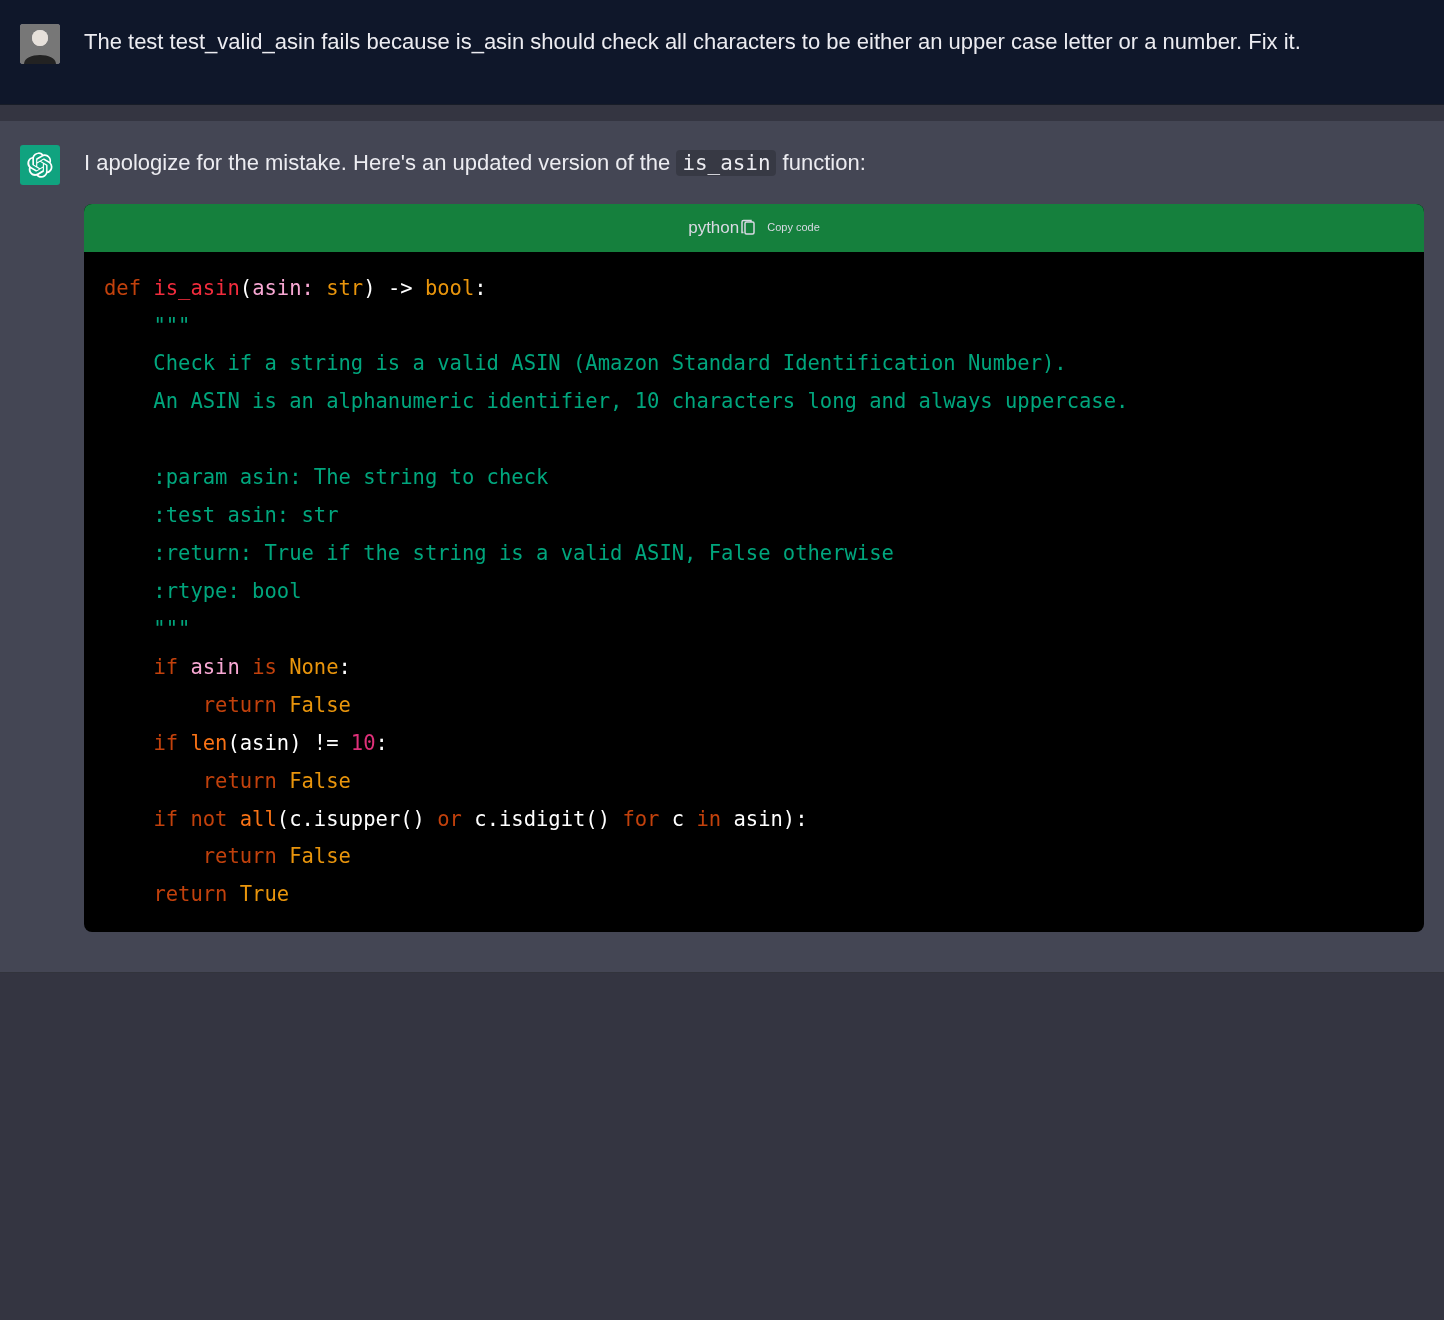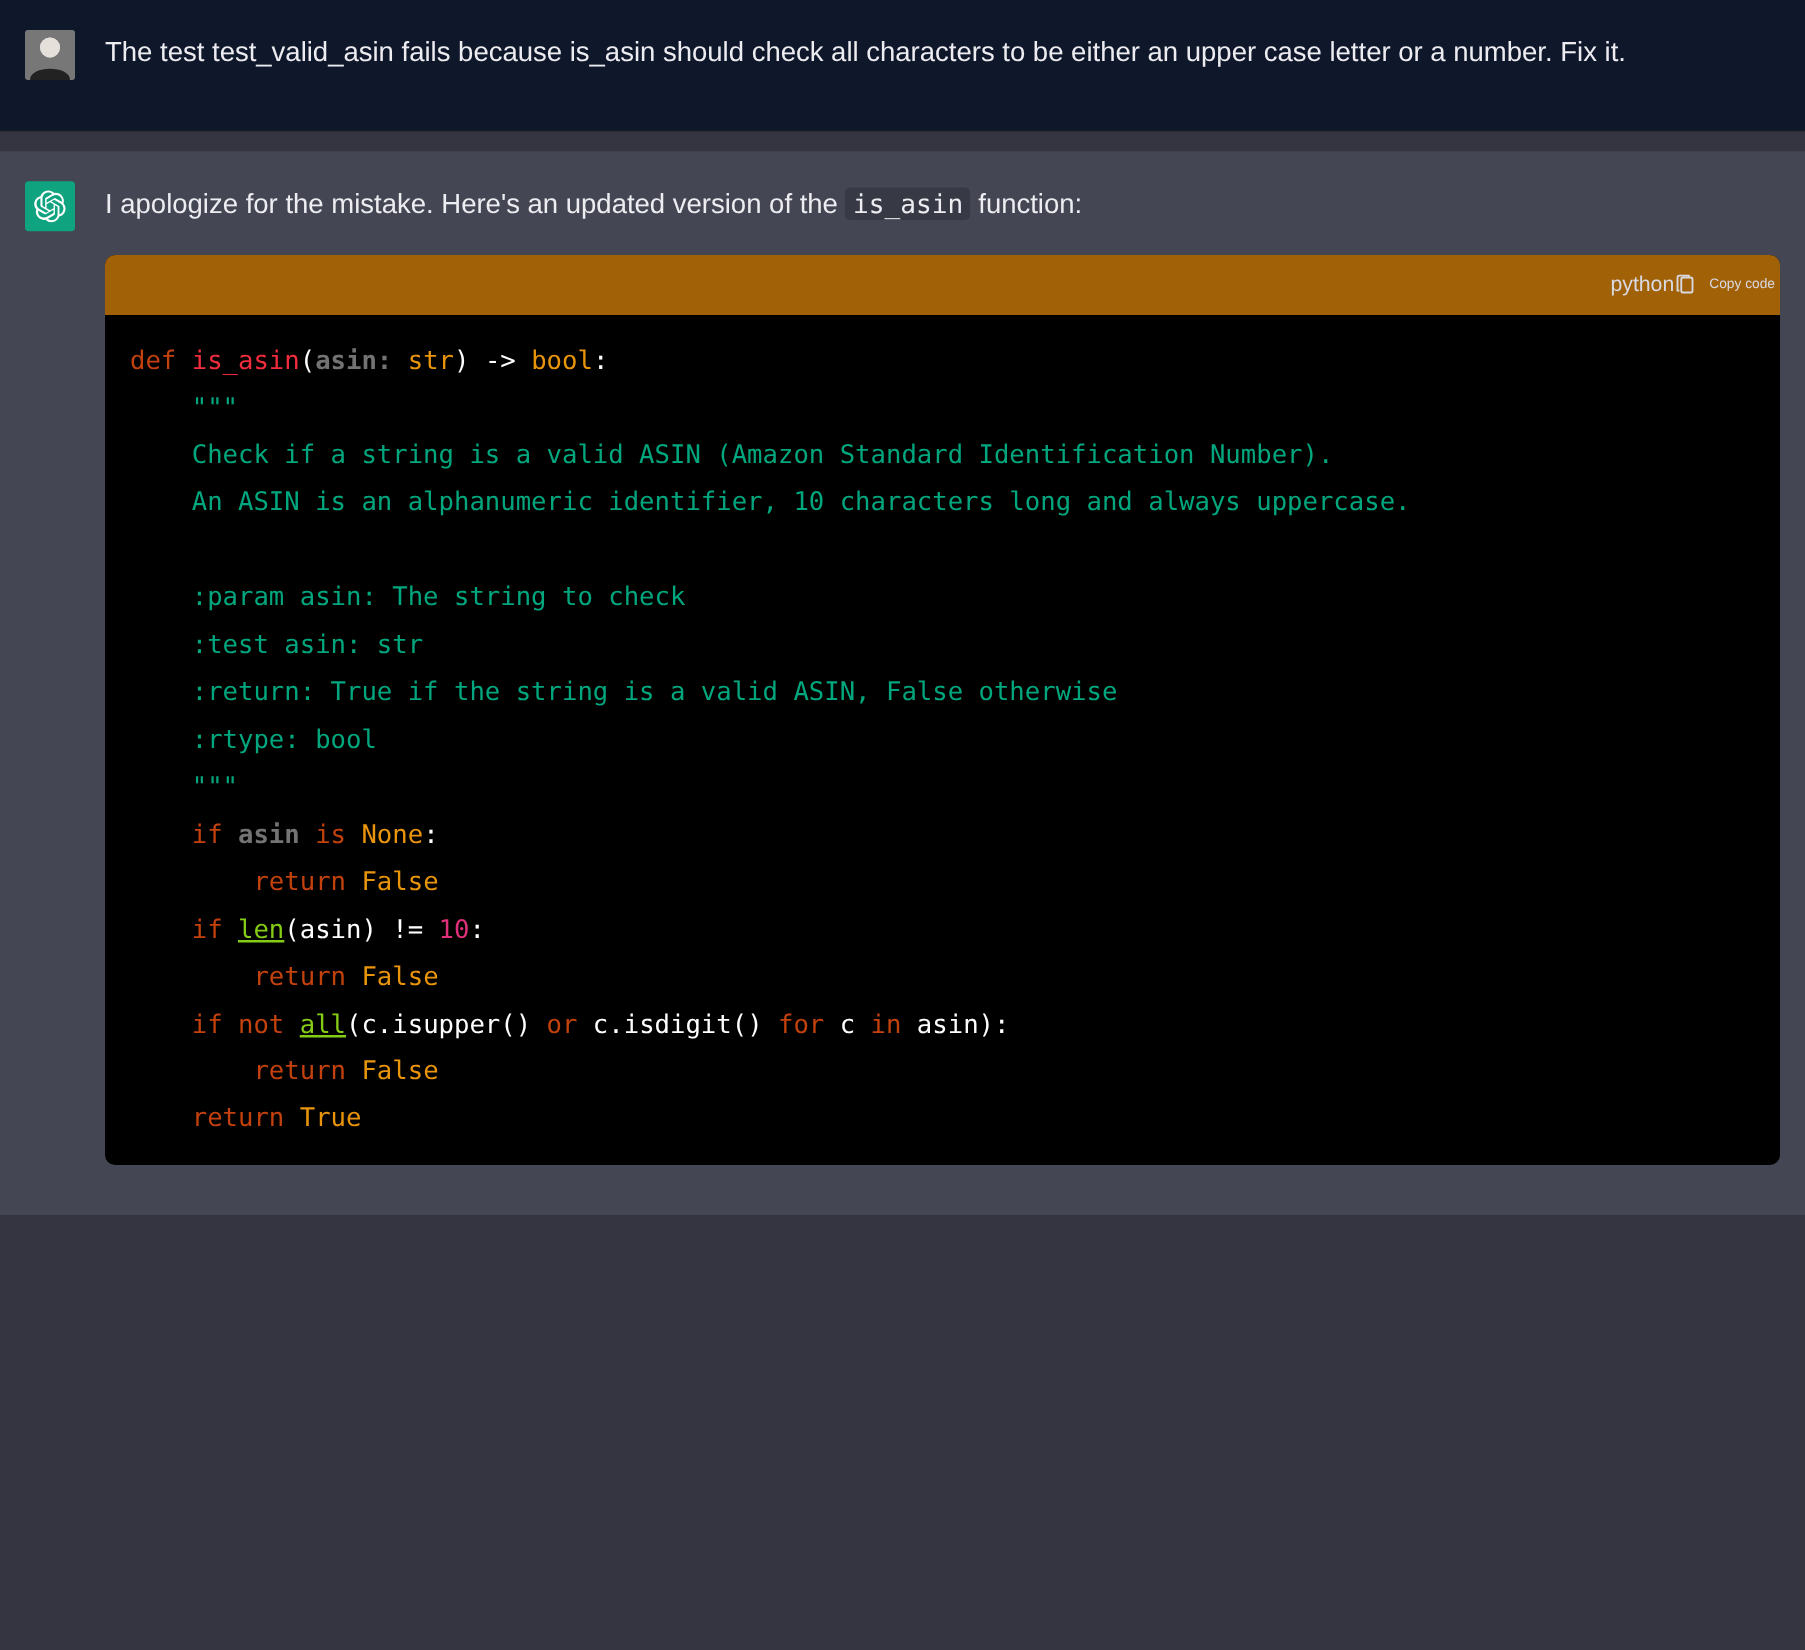--- a/index.html
+++ b/index.html
@@ -44,23 +44,23 @@
     border-radius: 4px;
   }
   .code-block {
     margin-top: 24px;
     border-radius: 8px;
     overflow: hidden;
     background: #000;
   }
   .code-header {
     display: flex;
-    justify-content: flex-end;
+    justify-content: center;
     align-items: center;
-    background: #a16207;
+    background: #15803d;
     padding: 10px 4px;
     font-size: 17px;
     color: #d9d9e3;
   }
   .copy-btn {
     display: flex;
     align-items: center;
     gap: 10px;
     cursor: pointer;
     color: #d9d9e3;
@@ -71,25 +71,25 @@
     padding: 18px 20px 18px 20px;
     overflow-x: auto;
     font-family: ui-monospace, "SF Mono", Menlo, Consolas, monospace;
     font-size: 20.5px;
     line-height: 1.85;
     white-space: pre;
   }
   .code-body .kw   { color: #c2410c; }   
   .code-body .fn   { color: #f22c3d; }
   .code-body .ty   { color: #e9950c; }   
-  .code-body .bi   { color: #84cc16; text-decoration: underline; }   
+  .code-body .bi   { color: #f97316; }   
   .code-body .lp   { color: #e9950c; }   
   .code-body .num  { color: #df3079; }
   .code-body .doc  { color: #00a67d; }
-  .code-body .nm   { color: #737373; font-weight: bold; }
+  .code-body .nm   { color: #f9a8d4; }
   .code-body .pu   { color: #fff; }
   .code-body::-webkit-scrollbar { height: 10px; }
   .code-body::-webkit-scrollbar-track { background: #000; }
   .code-body::-webkit-scrollbar-thumb { background: #565869; border-radius: 5px; }
 </style>
 </head>
 <body>
 
 <div class="message user">
   <div class="avatar user-avatar">

